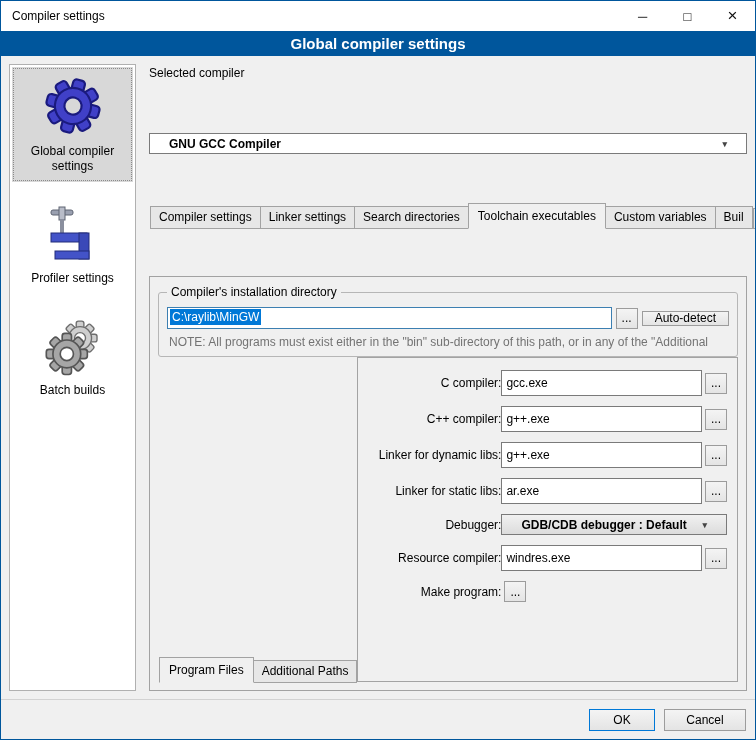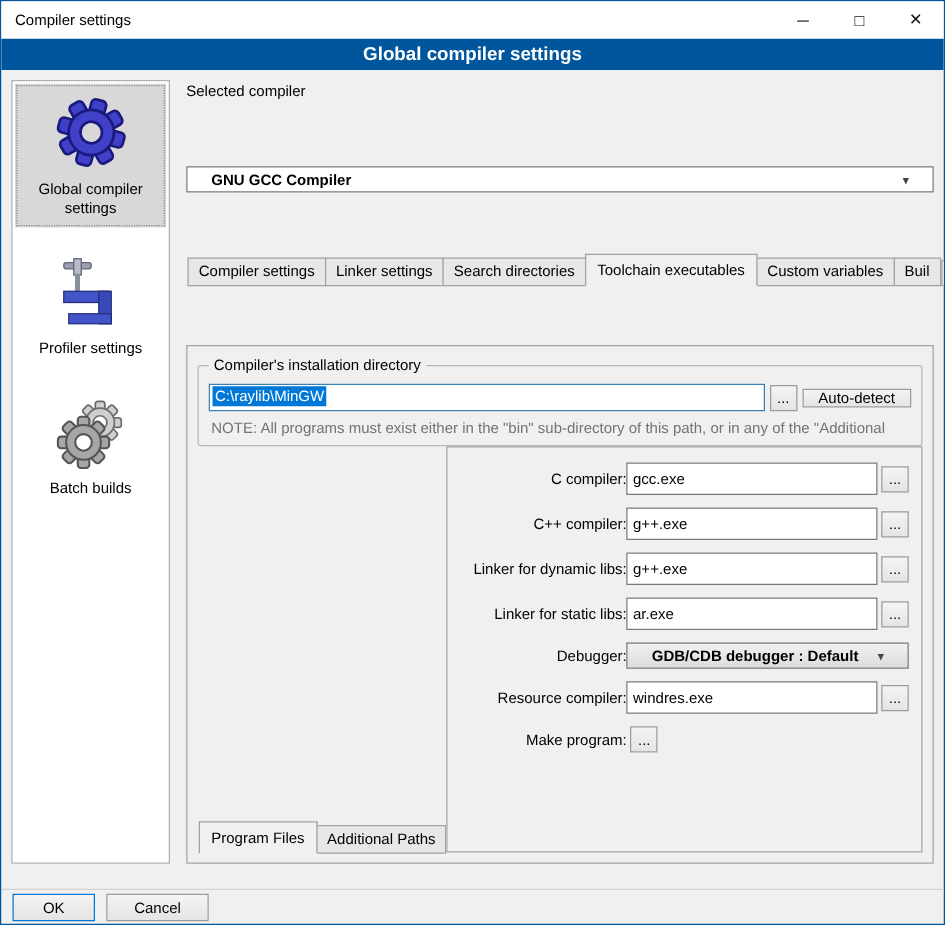--- a/index.html
+++ b/index.html
@@ -76,23 +76,23 @@
   .inner-nb { flex: 1; display: flex; flex-direction: row; min-height: 0; }
   .panel { flex: 1; border: 1px solid #a3a3a3; padding: 12px 10px; text-align: right; }
   .frow { display: flex; align-items: center; margin-bottom: 10px; }
   .frow .flabel { width: 133px; flex: none; font-size: 12px; }
   .tinput { flex: 1; height: 21px; background: #fff; border: 1px solid #7a7a7a; font-size: 12px;
             display: flex; align-items: center; padding: 12px 4px; min-width: 0;
             white-space: nowrap; overflow: hidden; }
   .frow .browse { margin-left: 3px; }
 
   
-  .footer { position: absolute; left: 0; right: 0; bottom: 0; height: 28px;
+  .footer { position: absolute; left: 0; right: 0; bottom: 0; height: 40px;
             border-top: 1px solid #d2d2d2; display: flex; align-items: center;
-            justify-content: flex-start; gap: 9px; padding: 0 9px; }
+            justify-content: flex-end; gap: 9px; padding: 0 9px; }
   .btn.ok { min-width: 66px; border-color: #0078d7; }
   .btn.cancel { min-width: 82px; }
 </style>
 </head>
 <body>
 
 <div class="window">
 
   <svg width="0" height="0" style="position:absolute">
     <defs>

